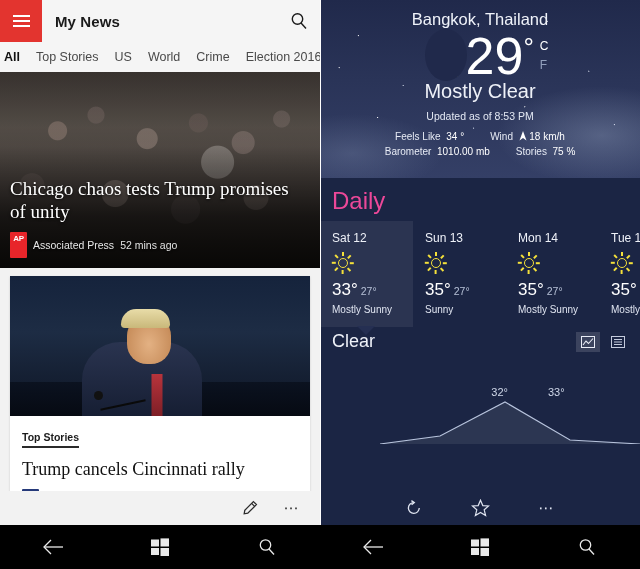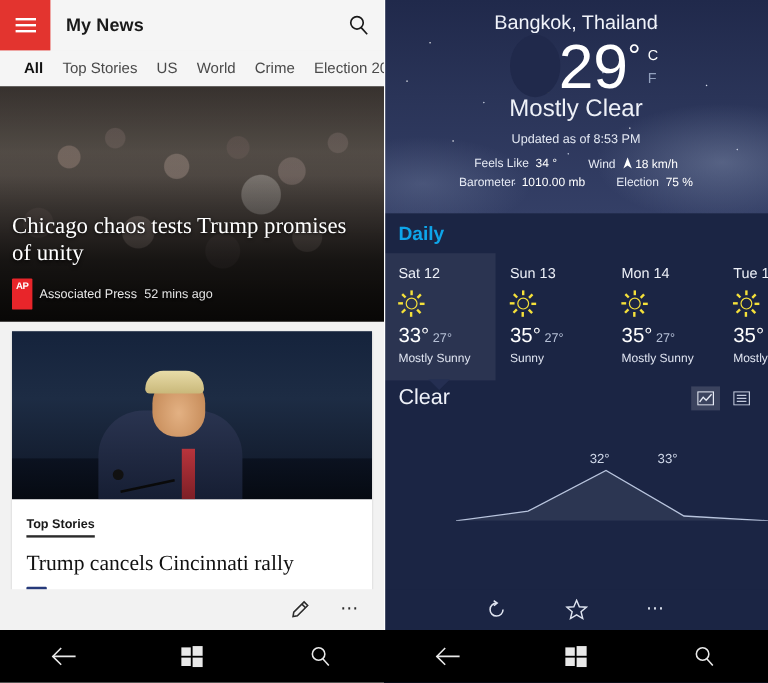--- a/index.html
+++ b/index.html
@@ -27,21 +27,21 @@
   .news-title {
     font-size: 15px; font-weight: bold; color: #1a1a1a;
     margin-left: 13px; letter-spacing: .1px;
   }
   .search-btn {
     margin-left: auto; width: 42px; height: 42px;
     display: flex; align-items: center; justify-content: center; cursor: pointer;
   }
   .news-tabs {
     height: 30px; display: flex; align-items: center;
-    background: #f5f5f5; padding: 0 20px; gap: 16px;
+    background: #f5f5f5; padding: 0 4px; gap: 16px;
     font-size: 12.5px; color: #4a4a4a; white-space: nowrap;
   }
   .news-tabs .tab { cursor: pointer; }
   .news-tabs .tab.active { color: #111; font-weight: bold; }
 
   .hero {
     position: relative; height: 196px; overflow: hidden;
     background: #2d2a28;
   }
   .hero-photo {
@@ -183,21 +183,21 @@
   .wx-units { display: flex; flex-direction: column; font-size: 12px; margin-left: 6px; line-height: 1.6; }
   .wx-units .u { cursor: pointer; color: #92a0bd; }
   .wx-units .u.sel { color: #fff; }
   .wx-cond { position: relative; text-align: center; font-size: 20px; font-weight: 300; margin-top: -2px; color: #eef1f8; }
   .wx-upd { position: relative; text-align: center; font-size: 10.5px; margin-top: 7px; color: #e3e8f3; }
   .wx-stats { position: relative; margin-top: 9px; font-size: 10px; color: #e6eaf4; }
   .wx-stats .row { display: flex; justify-content: center; gap: 26px; margin-top: 4px; }
   .wx-stats .lbl { color: #e6eaf4; }
   .wx-stats .val { color: #fff; text-align: center; }
 
-  .wx-sec { font-size: 16px; font-weight: 700; padding: 9px 0 6px 12px; color: #0ea5e9; }
+  .wx-sec { font-size: 24px; font-weight: 400; padding: 9px 0 6px 12px; color: #ec4899; }
   .daily-strip { display: flex; padding-left: 0; position: relative; }
   .day {
     width: 93px; flex: 0 0 93px; padding: 10px 12px 12px 12px; position: relative;
   }
   .day.sel { background: rgba(255,255,255,.07); }
   .day.sel::after {
     content: ""; position: absolute; left: 37px; bottom: -8px;
     border-left: 9px solid transparent; border-right: 9px solid transparent;
     border-top: 9px solid #252f52;
   }
@@ -355,21 +355,21 @@
 
       <div class="wx-stats">
         <div class="row">
           <span><span class="lbl">Feels Like</span>&nbsp;&nbsp;<span class="val">34 °</span></span>
           <span><span class="lbl">Wind</span>&nbsp;&nbsp;<svg width="8" height="10" viewBox="0 0 8 10" style="vertical-align:-1px">
                 <polygon points="4,0 7.5,9.5 4,7 0.5,9.5" fill="#fff"></polygon>
               </svg>&nbsp;<span class="val">18 km/h</span></span>
         </div>
         <div class="row">
           <span><span class="lbl">Barometer</span>&nbsp;&nbsp;<span class="val">1010.00 mb</span></span>
-          <span><span class="lbl">Election</span>&nbsp;&nbsp;<span class="val">75 %</span></span>
+          <span><span class="lbl">Stories</span>&nbsp;&nbsp;<span class="val">75 %</span></span>
         </div>
       </div>
     </div>
 
     <div class="wx-sec">Daily</div>
 
     <div class="daily-strip">
       <div class="day sel">
         <div class="day-name">Sat 12</div>
         <div class="sun">

